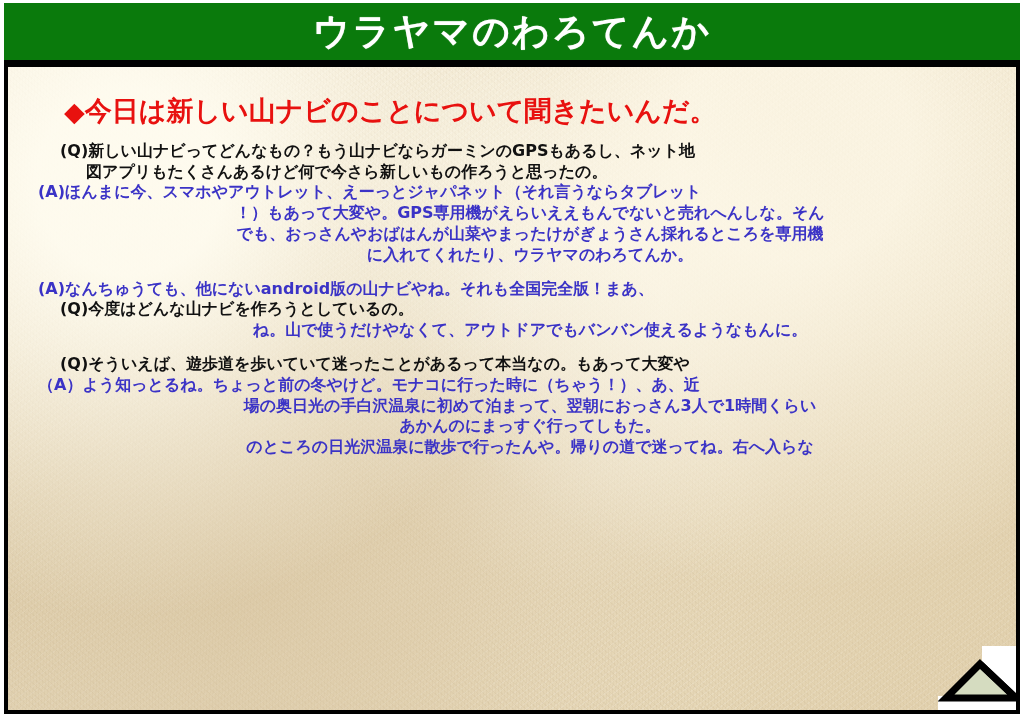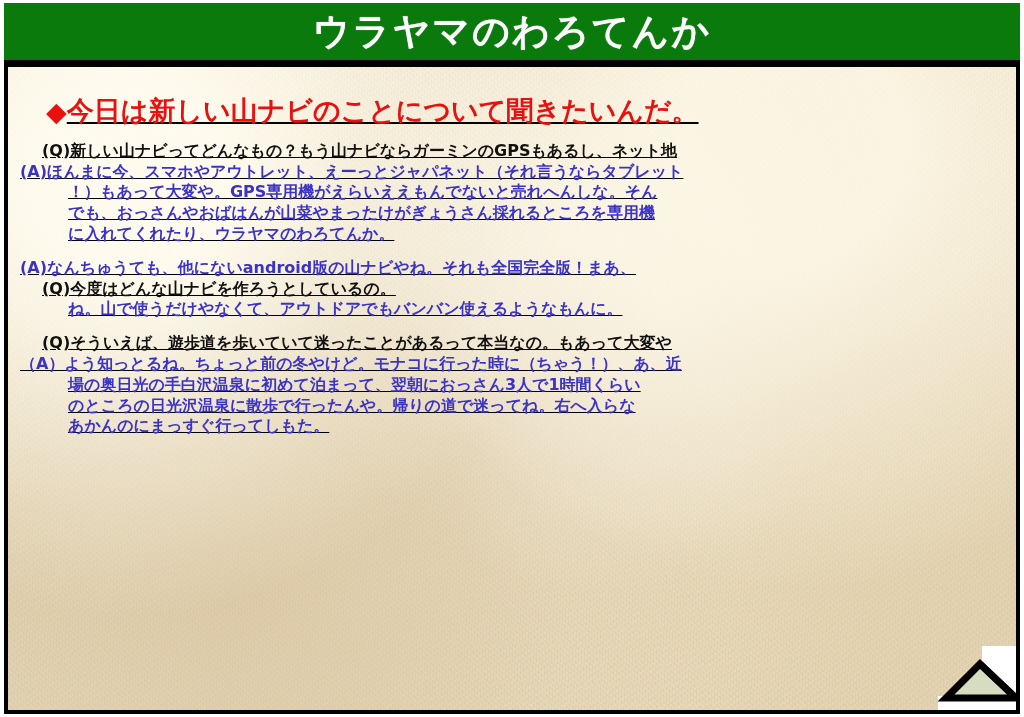--- a/index.html
+++ b/index.html
@@ -68,23 +68,22 @@
       repeating-linear-gradient(-37deg, rgba(255,255,255,0.18) 0px, rgba(255,255,255,0.18) 1px, rgba(255,255,255,0) 1px, rgba(255,255,255,0) 5px),
       repeating-linear-gradient(93deg, rgba(150,126,88,0.07) 0px, rgba(150,126,88,0.07) 1px, rgba(255,255,255,0) 1px, rgba(255,255,255,0) 3px),
       linear-gradient(152deg, #f3e9d3 0%, #e8dabb 38%, #efe4ca 62%, #e3d3b0 100%);
     overflow: hidden;
   }
 
   .paper-inner {
     position: relative;
     width: 100%;
     height: 100%;
-    padding: 28px 30px 10px 12px;
+    padding: 28px 30px 10px 30px;
     box-sizing: border-box;
-    text-decoration: underline;
   }
 
   
   .headline {
     color: #e8110f;
     font-size: 27px;
     font-weight: bold;
     line-height: 1.18;
     margin: 0 0 14px 26px;
     white-space: nowrap;
@@ -113,21 +112,22 @@
   }
   .qa-line.a {
     color: #3b33c6;
   }
   .qa-line.cont-q {
     color: #111111;
     margin-left: 48px;
   }
   .qa-line.cont-a {
     color: #3b33c6;
-    margin-left: 48px;
+    margin-left: 36px;
+    text-align: center;
   }
 
   
   .page-curl {
     position: absolute;
     right: -2px;
     bottom: -2px;
     width: 80px;
     height: 66px;
     pointer-events: none;
@@ -144,38 +144,39 @@
 
   <div class="paper-frame">
     <div class="paper-inner">
 
       <div class="headline">
         <span class="diamond">◆</span><span>今日は新しい山ナビのことについて聞きたいんだ。</span>
       </div>
 
       <div class="qa-block">
         <div class="qa-line q">(Q)新しい山ナビってどんなもの？もう山ナビならガーミンのGPSもあるし、ネット地</div>
+        <div class="qa-line cont-q">図アプリもたくさんあるけど何で今さら新しいもの作ろうと思ったの。</div>
         <div class="qa-line a">(A)ほんまに今、スマホやアウトレット、えーっとジャパネット（それ言うならタブレット</div>
         <div class="qa-line cont-a">！）もあって大変や。GPS専用機がえらいええもんでないと売れへんしな。そん</div>
         <div class="qa-line cont-a">でも、おっさんやおばはんが山菜やまったけがぎょうさん採れるところを専用機</div>
         <div class="qa-line cont-a">に入れてくれたり、ウラヤマのわろてんか。</div>
       </div>
 
       <div class="qa-block">
         <div class="qa-line a">(A)なんちゅうても、他にないandroid版の山ナビやね。それも全国完全版！まあ、</div>
         <div class="qa-line q">(Q)今度はどんな山ナビを作ろうとしているの。</div>
         <div class="qa-line cont-a">ね。山で使うだけやなくて、アウトドアでもバンバン使えるようなもんに。</div>
       </div>
 
       <div class="qa-block">
         <div class="qa-line q">(Q)そういえば、遊歩道を歩いていて迷ったことがあるって本当なの。もあって大変や</div>
         <div class="qa-line a">（A）よう知っとるね。ちょっと前の冬やけど。モナコに行った時に（ちゃう！）、あ、近</div>
         <div class="qa-line cont-a">場の奥日光の手白沢温泉に初めて泊まって、翌朝におっさん3人で1時間くらい</div>
+        <div class="qa-line cont-a">あかんのにまっすぐ行ってしもた。</div>
         <div class="qa-line cont-a">のところの日光沢温泉に散歩で行ったんや。帰りの道で迷ってね。右へ入らな</div>
-        <div class="qa-line cont-a">あかんのにまっすぐ行ってしもた。</div>
       </div>
 
     </div>
 
     <svg class="page-curl" viewBox="0 0 80 66">
       <polygon points="80,0 80,66 0,66 0,50 44,50 44,0" fill="#ffffff"></polygon>
       <polygon points="42,18 78,52 8,52" fill="#d5dcc0" stroke="#000000" stroke-width="7" stroke-linejoin="miter"></polygon>
       <polyline points="42,18 78,52" fill="none" stroke="#000000" stroke-width="7"></polyline>
     </svg>
   </div>

